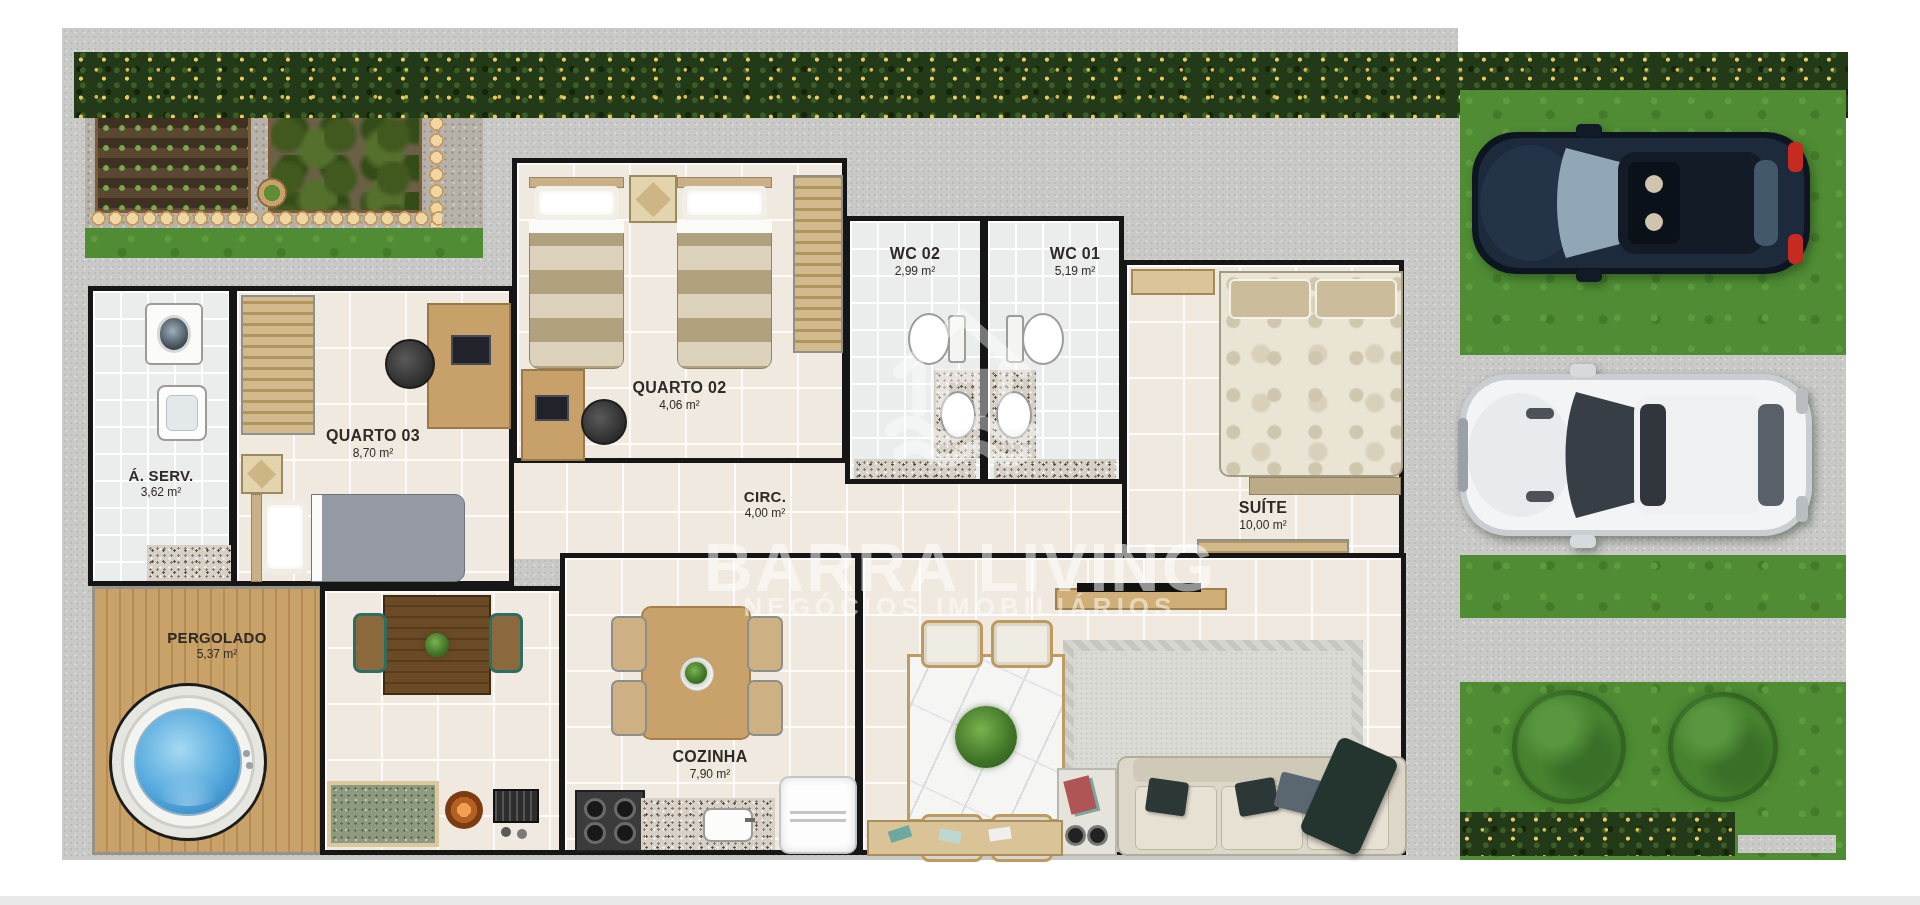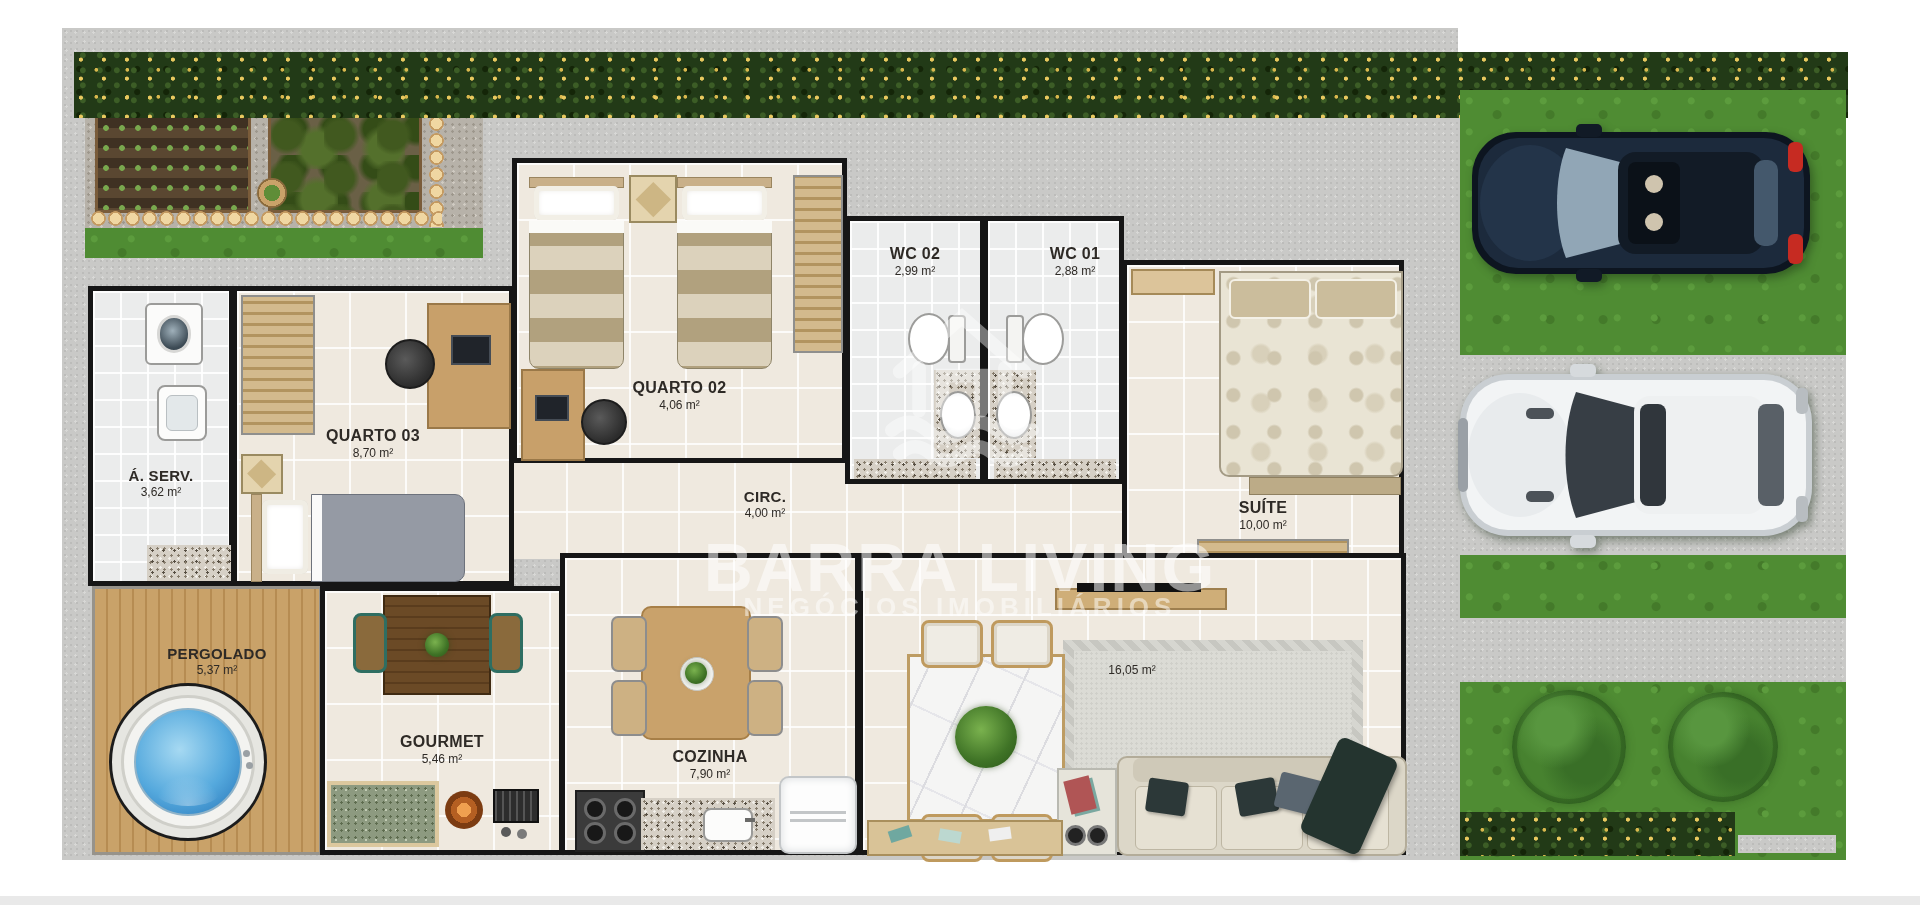--- a/index.html
+++ b/index.html
@@ -219,21 +219,21 @@
   </div>
 
   <div class="room tilewc" style="left:983px;top:216px;width:141px;height:268px;z-index:3;">
     <div class="toilet-tank" style="left:18px;top:94px;width:14px;height:44px;"></div>
     <div class="toilet-bowl" style="left:34px;top:92px;width:38px;height:48px;"></div>
     <div class="abs granite" style="left:2px;top:149px;width:46px;height:88px;"></div>
     <div class="sink" style="left:8px;top:170px;width:32px;height:44px;"></div>
     <div class="abs granite" style="left:6px;top:238px;width:122px;height:20px;"></div>
     <div class="label" style="top:24px;margin-left:43px;">
       <div class="lname">WC 01</div>
-      <div class="larea">2,88 m²</div>
+      <div class="larea">5,19 m²</div>
     </div>
   </div>
 
   <div class="room tile" style="left:1122px;top:216px;width:282px;height:350px;z-index:3;margin-top:44px;">
     <div class="abs" style="left:4px;top:4px;width:84px;height:26px;background:#dcc49a;border:2px solid #a58a58;box-sizing:border-box;"></div>
     <div class="abs" style="left:92px;top:6px;width:180px;height:202px;border:2px solid #a39a84;border-radius:0 0 10px 10px;
          background-color:#e9e4d4;background-image:radial-gradient(circle at 30% 30%, #cfc6ae 0 6px, transparent 8px),radial-gradient(circle at 70% 65%, #d8d0ba 0 8px, transparent 11px);
          background-size:41px 37px,57px 49px;">
       <div class="abs" style="left:8px;top:6px;width:78px;height:36px;background:#cbbd9c;border:2px solid #f4f1e7;border-radius:6px;"></div>
       <div class="abs" style="left:94px;top:6px;width:78px;height:36px;background:#cbbd9c;border:2px solid #f4f1e7;border-radius:6px;"></div>
@@ -278,42 +278,38 @@
     <div class="lname" style="font-size:15px;">CIRC.</div>
     <div class="larea">4,00 m²</div>
   </div>
 
   <div class="abs wood" style="left:92px;top:586px;width:230px;height:269px;z-index:3;border:3px solid #97938b;box-sizing:border-box;">
     <div class="hottub" style="left:14px;top:94px;width:152px;height:152px;">
       <div class="water" style="left:22px;top:22px;width:104px;height:104px;"></div>
       <div class="abs" style="right:14px;top:64px;width:7px;height:7px;border-radius:50%;background:#9aa0a4;"></div>
       <div class="abs" style="right:11px;top:76px;width:7px;height:7px;border-radius:50%;background:#9aa0a4;"></div>
     </div>
-    <div class="label" style="top:56px;margin-left:20px;">
+    <div class="label" style="top:40px;margin-left:20px;">
       <div class="lname" style="font-size:15px;">PERGOLADO</div>
       <div class="larea">5,37 m²</div>
     </div>
   </div>
 
   <div class="room tile" style="left:320px;top:586px;width:244px;height:269px;z-index:3;">
     <div class="abs darkwood" style="left:58px;top:4px;width:104px;height:96px;border:2px solid #3f2a12;">
       <div class="plantball" style="left:40px;top:36px;width:24px;height:24px;"></div>
     </div>
     <div class="abs" style="left:28px;top:22px;width:28px;height:54px;background:#8a6a3c;border:3px solid #2e6e62;border-radius:8px;"></div>
     <div class="abs" style="left:164px;top:22px;width:28px;height:54px;background:#8a6a3c;border:3px solid #2e6e62;border-radius:8px;"></div>
     <div class="abs granite-green" style="left:2px;top:190px;width:112px;height:66px;"></div>
     <div class="abs" style="left:120px;top:200px;width:38px;height:38px;border-radius:50%;
          background:radial-gradient(circle,#f0a050 0 7px,#b55f22 7px 13px,#7c3c12 13px 19px);"></div>
     <div class="abs" style="left:168px;top:198px;width:42px;height:30px;background:#2d2d2d;border:2px solid #111;
          background-image:linear-gradient(90deg,#555 2px,transparent 2px);background-size:7px 100%;"></div>
     <div class="abs" style="left:176px;top:236px;width:10px;height:10px;border-radius:50%;background:#5a5a5a;box-shadow:16px 2px 0 #7a7a7a;"></div>
-    <div class="label" style="top:142px;">
-      <div class="lname">GOURMET</div>
-      <div class="larea">5,46 m²</div>
-    </div>
   </div>
 
   <div class="room tile" style="left:560px;top:553px;width:300px;height:302px;z-index:3;">
     <div class="abs" style="left:76px;top:48px;width:106px;height:130px;background:#c9a26b;border:2px solid #a77f47;border-radius:10px;">
       <div class="abs" style="left:37px;top:49px;width:32px;height:32px;border-radius:50%;background:#f4f4f2;border:1px solid #c9c9c5;"></div>
       <div class="plantball" style="left:42px;top:54px;width:22px;height:22px;"></div>
     </div>
     <div class="abs" style="left:46px;top:58px;width:32px;height:52px;background:#cdb183;border:2px solid #8d8d8d;border-radius:7px;"></div>
     <div class="abs" style="left:46px;top:122px;width:32px;height:52px;background:#cdb183;border:2px solid #8d8d8d;border-radius:7px;"></div>
     <div class="abs" style="left:182px;top:58px;width:32px;height:52px;background:#cdb183;border:2px solid #8d8d8d;border-radius:7px;"></div>
@@ -366,21 +362,20 @@
       <div class="abs" style="left:198px;top:-14px;width:64px;height:104px;background:#24342f;border-radius:8px;transform:rotate(24deg);box-shadow:3px 3px 5px rgba(0,0,0,.35);"></div>
     </div>
 
     <div class="abs" style="left:4px;top:262px;width:192px;height:32px;background:#d9c397;border:2px solid #a98f5c;">
       <div class="abs" style="left:20px;top:6px;width:22px;height:12px;background:#6fa8a0;transform:rotate(-18deg);"></div>
       <div class="abs" style="left:70px;top:8px;width:22px;height:12px;background:#bcd8d0;transform:rotate(10deg);"></div>
       <div class="abs" style="left:120px;top:6px;width:22px;height:12px;background:#efefef;transform:rotate(-8deg);"></div>
     </div>
 
     <div class="label" style="top:104px;">
-      <div class="larea">16,05 m²</div>
     </div>
   </div>
 
   <div class="abs" style="left:0;top:896px;width:1920px;height:9px;background:#e9e9e9;"></div>
 
   <svg class="abs wm" style="left:862px;top:282px;" width="200" height="195" viewBox="0 0 100 100">
     <g fill="none" stroke="rgba(255,255,255,0.42)" stroke-width="7" stroke-linecap="round">
       <path d="M18,46 L50,18 L82,46"></path>
       <path d="M28,44 L28,66 M72,44 L72,66"></path>
       <path d="M40,66 L40,48 L60,48 L60,66"></path>

